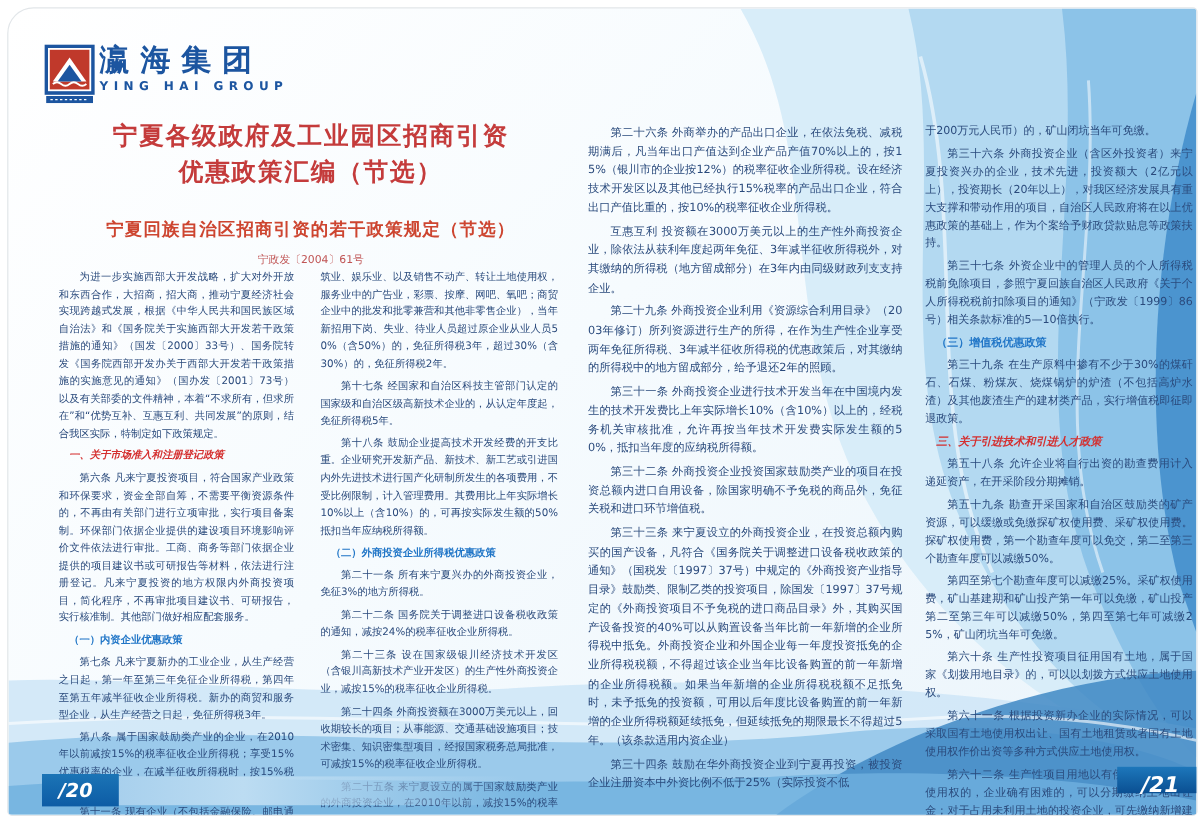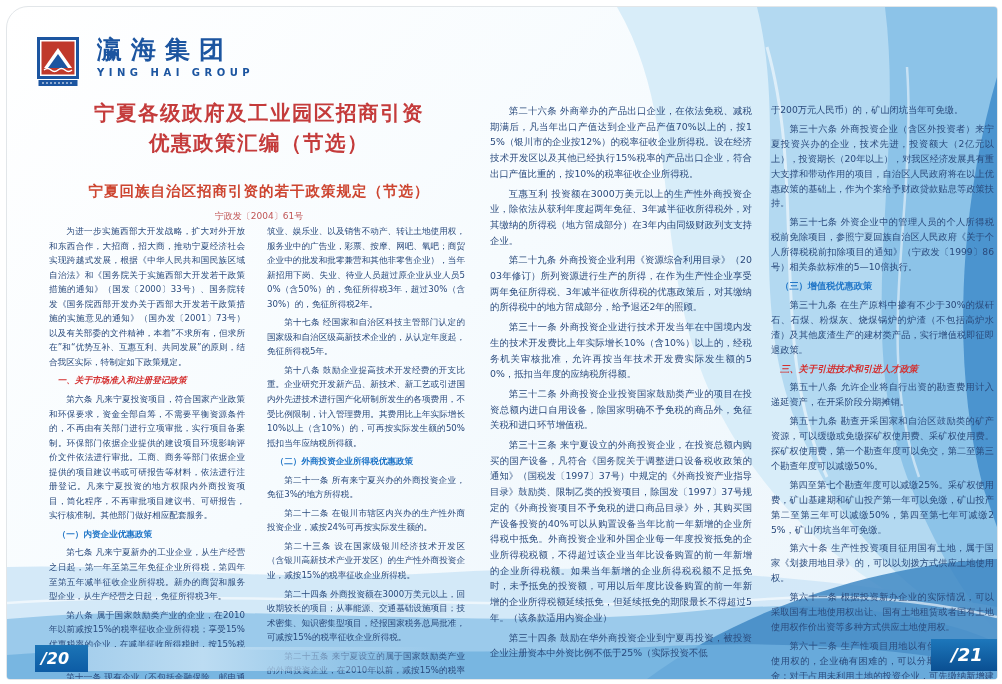--- a/index.html
+++ b/index.html
@@ -4,21 +4,21 @@
 <style>
   html,body{margin:0;padding:0;background:#ffffff;}
   body{width:1002px;height:684px;position:relative;overflow:hidden;
        font-family:"DejaVu Sans","Liberation Sans",sans-serif;}
   .page{position:absolute;left:6px;top:6px;width:990px;height:672px;
         background:linear-gradient(135deg,#ffffff 0%,#f6fbfe 45%,#eaf4fb 100%);
         border:1px solid #e2e6e9;border-radius:22px 4px 4px 4px;overflow:hidden;}
   svg.waves{position:absolute;left:0;top:0;width:100%;height:100%;}
 
   
-  .logo-block{position:absolute;left:30px;top:30px;display:flex;align-items:flex-start;gap:18px;}
+  .logo-block{position:absolute;left:30px;top:30px;display:flex;align-items:flex-start;gap:4px;}
   .emblem{width:42px;height:49px;}
   .logo-cn{color:#1c55a0;font-size:25px;font-weight:bold;letter-spacing:9px;line-height:1;
            font-family:"DejaVu Serif","Liberation Serif",serif;}
   .logo-en{color:#1c55a0;font-size:10px;font-weight:bold;letter-spacing:4.5px;margin-top:5px;}
 
   
   .title-block{position:absolute;left:52px;top:92px;width:400px;text-align:center;}
   .title-main{color:#c43b3b;font-size:20.5px;font-weight:bold;line-height:1.45;letter-spacing:1.5px;}
   .title-sub{color:#cd4530;font-size:14.5px;font-weight:bold;margin-top:24px;letter-spacing:1px;}
   .doc-num{color:#c05555;font-size:9px;margin-top:9px;}
@@ -31,24 +31,24 @@
   .col .heading-red{color:#d42f2f;font-weight:bold;text-indent:1em;font-style:italic;}
   .col .heading-blue{color:#2176c7;font-weight:bold;text-indent:1em;}
   .col1{left:38px;top:213px;width:204px;font-size:8.6px;line-height:14.55px;font-weight:500;}
   .col2{left:256px;top:213px;width:206px;font-size:8.6px;line-height:14.55px;font-weight:500;}
   .col3{left:479px;top:92px;width:270px;font-size:9.4px;line-height:15.7px;font-weight:500;}
   .col4{left:760px;top:92px;width:231px;font-size:9.2px;line-height:14.9px;font-weight:500;}
 
   
   .pn-band-left{position:absolute;left:28px;top:640px;width:420px;height:24px;
     background:linear-gradient(90deg,#9cc9ea 0%,#bcdcf2 40%,rgba(223,239,249,0) 95%);}
-  .pn-left{position:absolute;left:28px;top:638px;width:53px;height:27px;
+  .pn-left{position:absolute;left:28px;top:638px;width:64px;height:27px;
     background:linear-gradient(180deg,#1b74b6,#0d5ca5);color:#ffffff;
-    font-size:16px;font-weight:bold;font-style:italic;line-height:27px;padding-left:6px;box-sizing:border-box;}
-  .pn-right{position:absolute;left:924px;top:632px;width:72px;height:32px;
+    font-size:16px;font-weight:bold;font-style:italic;line-height:27px;padding-left:14px;box-sizing:border-box;}
+  .pn-right{position:absolute;left:924px;top:632px;width:72px;height:22px;
     background:linear-gradient(180deg,#1d77bb,#0a4f92);color:#ffffff;text-align:center;
     font-size:18px;font-weight:bold;font-style:italic;line-height:32px;}
 </style>
 </head>
 <body>
 
 <div class="page">
 
   <svg class="waves" viewBox="0 0 990 672" preserveAspectRatio="none">
     <path d="M610,0 C680,120 640,260 710,400 C770,520 880,600 990,636 L990,0 Z" fill="#d8edf9"></path>
@@ -97,21 +97,21 @@
       <p class="body">第七条 凡来宁夏新办的工业企业，从生产经营之日起，第一年至第三年免征企业所得税，第四年至第五年减半征收企业所得税。新办的商贸和服务型企业，从生产经营之日起，免征所得税3年。</p>
       <p class="body">第八条 属于国家鼓励类产业的企业，在2010年以前减按15%的税率征收企业所得税；享受15%优惠税率的企业，在减半征收所得税时，按15%税率计算出应纳所得税后，减半执行。</p>
       <p class="body">第十一条 现有企业（不包括金融保险、邮电通讯、建</p>
     </div>
   <div class="col col2">
       <p class="body-cont">筑业、娱乐业、以及销售不动产、转让土地使用权，服务业中的广告业，彩票、按摩、网吧、氧吧；商贸企业中的批发和批零兼营和其他非零售企业），当年新招用下岗、失业、待业人员超过原企业从业人员50%（含50%）的，免征所得税3年，超过30%（含30%）的，免征所得税2年。</p>
       <p class="body">第十七条 经国家和自治区科技主管部门认定的国家级和自治区级高新技术企业的，从认定年度起，免征所得税5年。</p>
       <p class="body">第十八条 鼓励企业提高技术开发经费的开支比重。企业研究开发新产品、新技术、新工艺或引进国内外先进技术进行国产化研制所发生的各项费用，不受比例限制，计入管理费用。其费用比上年实际增长10%以上（含10%）的，可再按实际发生额的50%抵扣当年应纳税所得额。</p>
       <p class="heading-blue">（二）外商投资企业所得税优惠政策</p>
       <p class="body">第二十一条 所有来宁夏兴办的外商投资企业，免征3%的地方所得税。</p>
-      <p class="body">第二十二条 在银川市辖区内兴办的生产性外商投资企业，减按24%可再按实际发生额的。</p>
+      <p class="body">第二十二条 国务院关于调整进口设备税收政策的通知，减按24%的税率征收企业所得税。</p>
       <p class="body">第二十三条 设在国家级银川经济技术开发区（含银川高新技术产业开发区）的生产性外商投资企业，减按15%的税率征收企业所得税。</p>
       <p class="body">第二十四条 外商投资额在3000万美元以上，回收期较长的项目；从事能源、交通基础设施项目；技术密集、知识密集型项目，经报国家税务总局批准，可减按15%的税率征收企业所得税。</p>
       <p class="body">第二十五条 来宁夏设立的属于国家鼓励类产业的外商投资企业，在2010年以前，减按15%的税率征收企业所得税。</p>
     </div>
   <div class="col col3">
       <p class="body">第二十六条 外商举办的产品出口企业，在依法免税、减税期满后，凡当年出口产值达到企业产品产值70%以上的，按15%（银川市的企业按12%）的税率征收企业所得税。设在经济技术开发区以及其他已经执行15%税率的产品出口企业，符合出口产值比重的，按10%的税率征收企业所得税。</p>
       <p class="body">互惠互利 投资额在3000万美元以上的生产性外商投资企业，除依法从获利年度起两年免征、3年减半征收所得税外，对其缴纳的所得税（地方留成部分）在3年内由同级财政列支支持企业。</p>
       <p class="body">第二十九条 外商投资企业利用《资源综合利用目录》（2003年修订）所列资源进行生产的所得，在作为生产性企业享受两年免征所得税、3年减半征收所得税的优惠政策后，对其缴纳的所得税中的地方留成部分，给予退还2年的照顾。</p>
       <p class="body">第三十一条 外商投资企业进行技术开发当年在中国境内发生的技术开发费比上年实际增长10%（含10%）以上的，经税务机关审核批准，允许再按当年技术开发费实际发生额的50%，抵扣当年度的应纳税所得额。</p>
       <p class="body">第三十二条 外商投资企业投资国家鼓励类产业的项目在投资总额内进口自用设备，除国家明确不予免税的商品外，免征关税和进口环节增值税。</p>

